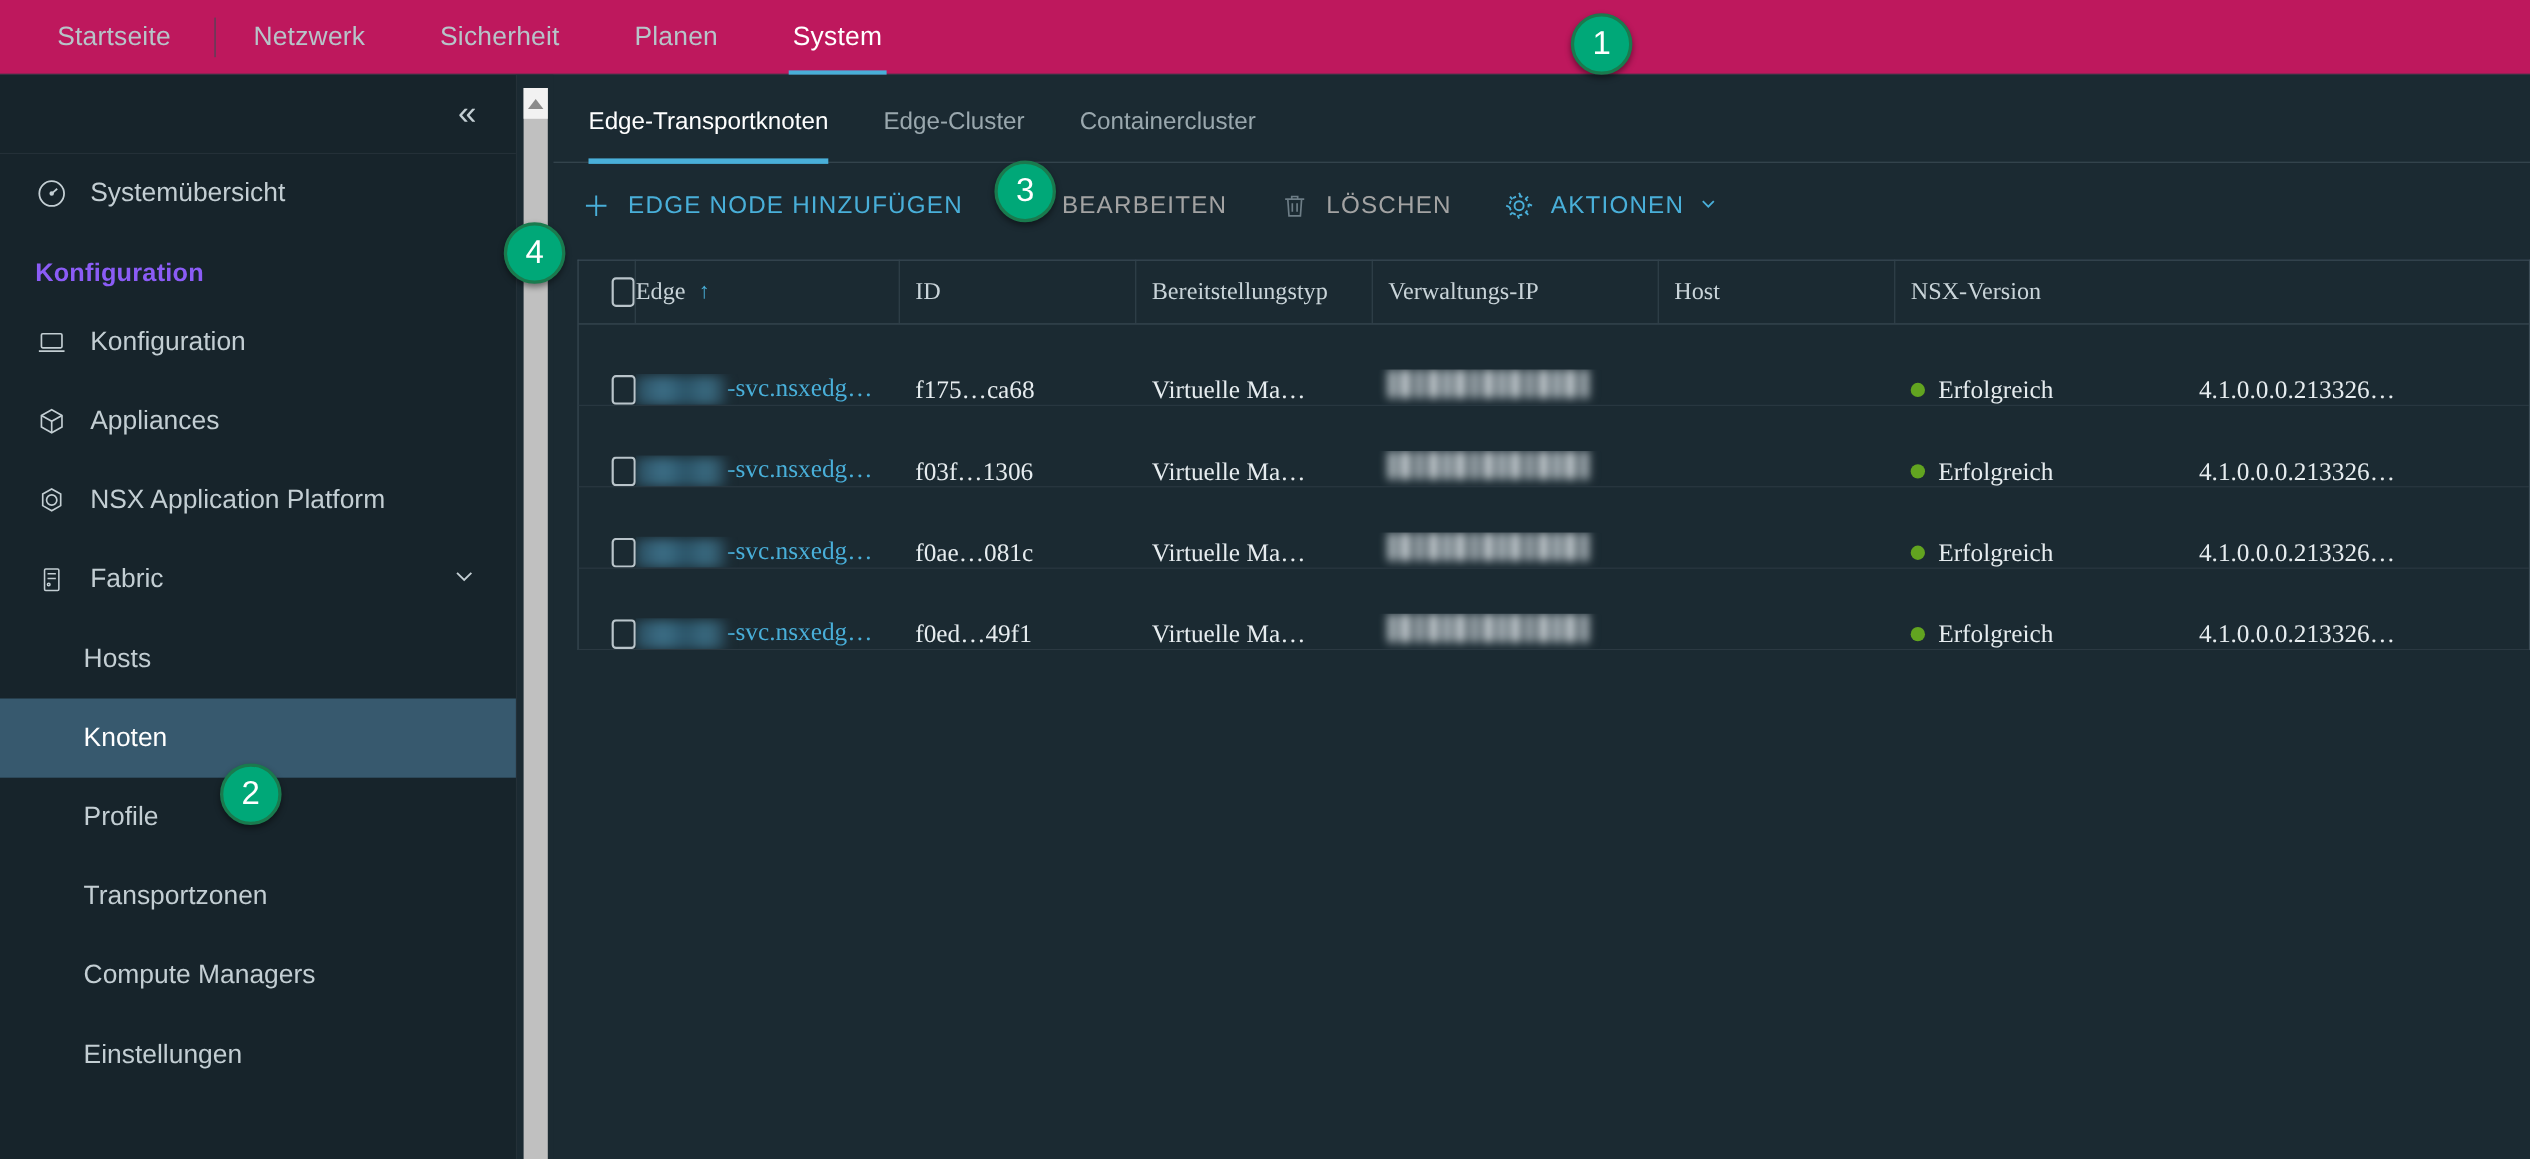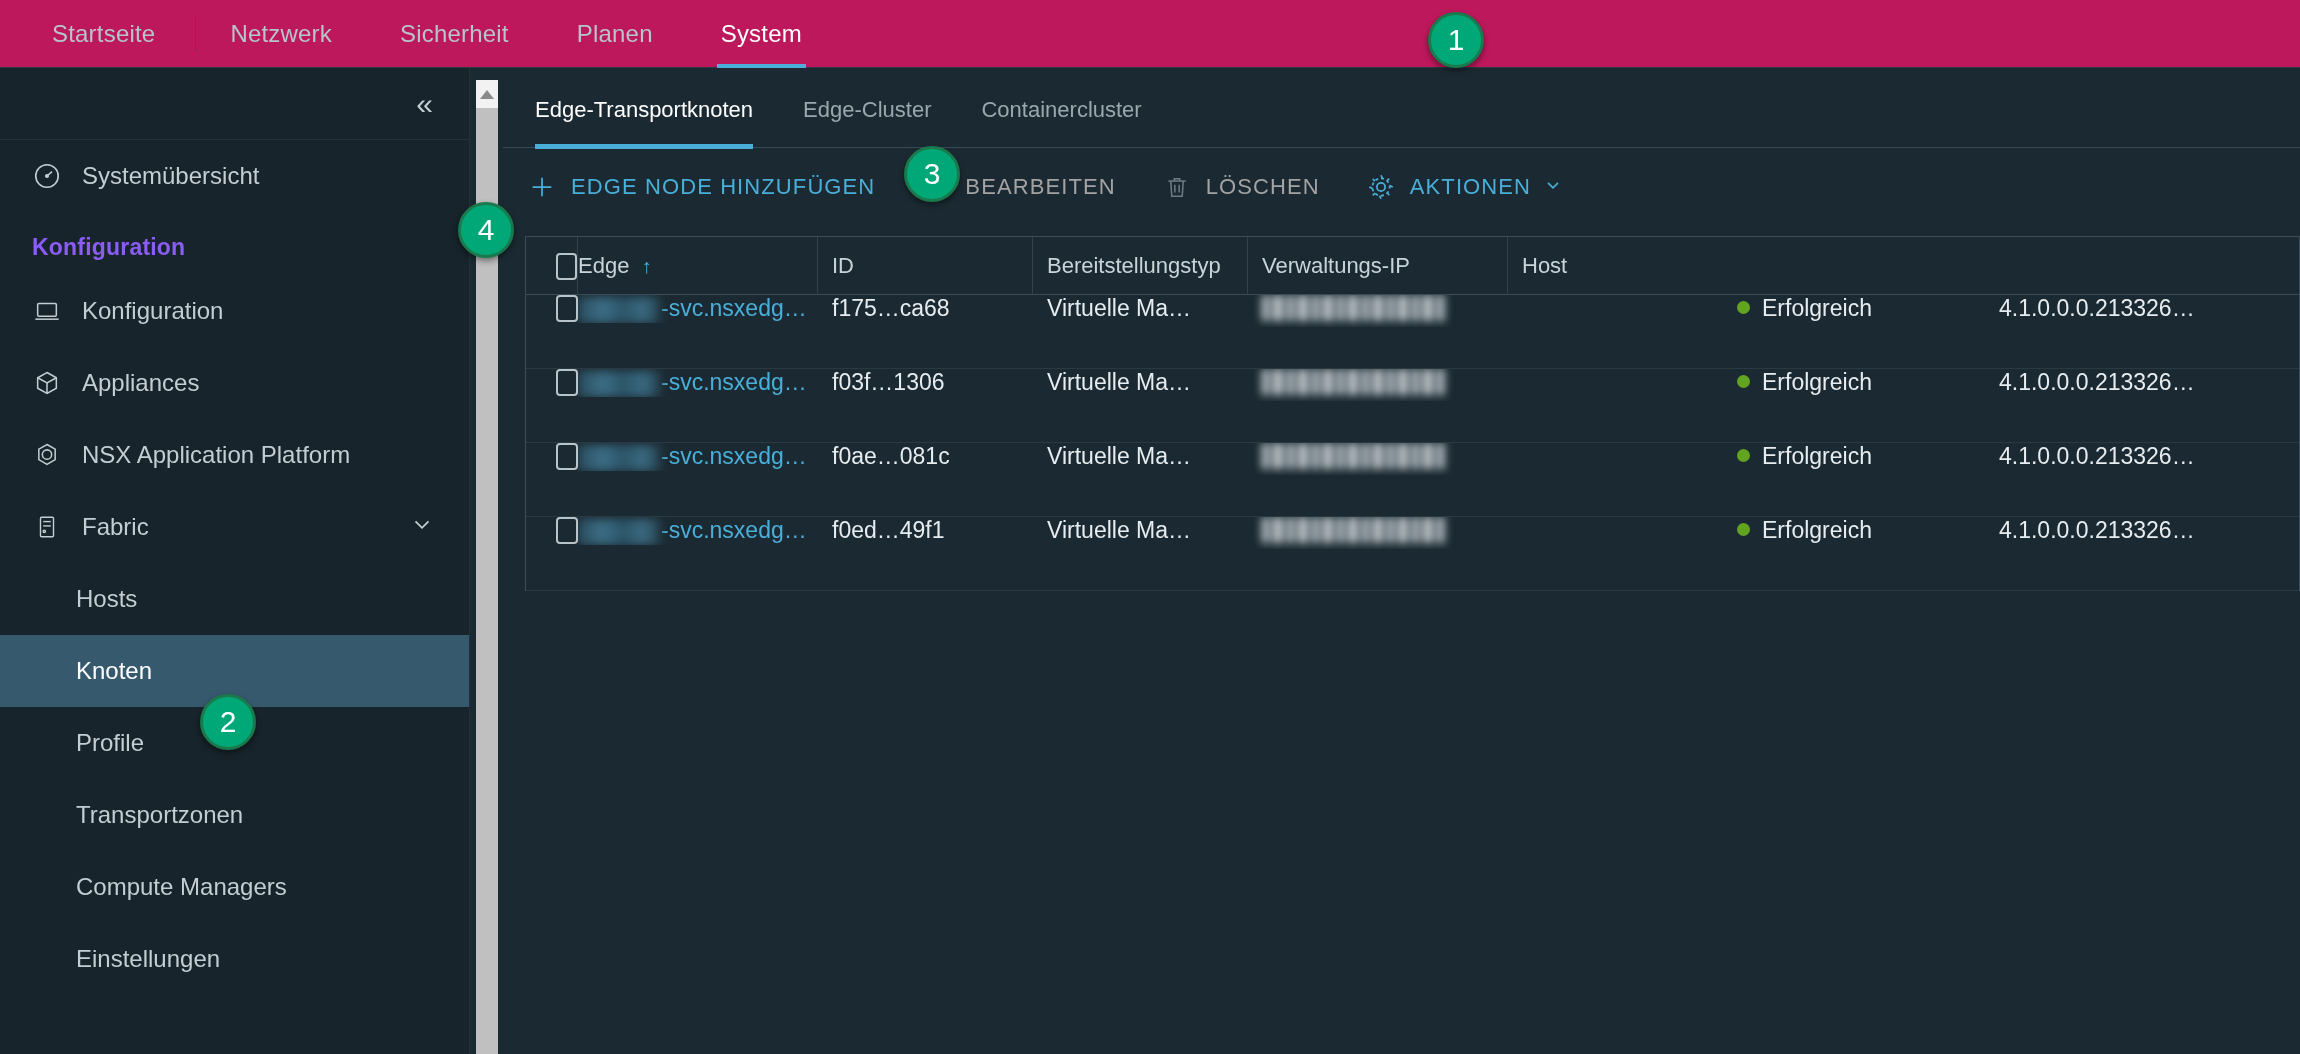--- a/index.html
+++ b/index.html
@@ -185,21 +185,21 @@
   }
   .tb-btn .caret { margin-left: 12px; font-size: 18px; }
 
   
   #table {
     margin: 10px 0 0 22px;
     border: 1px solid #3d4d57;
     border-bottom: none;
     background: #1b2a32;
   }
-  .trow { display: flex; align-items: flex-start; }
+  .trow { display: flex; align-items: flex-end; font-family: Liberation Serif, serif; }
   #thead {
     height: 58px;
     border-bottom: 1px solid #3d4d57;
   }
   #thead .cell {
     color: #c9d4d9;
     font-size: 22px;
     font-weight: normal;
     height: 58px;
     line-height: 58px;
@@ -469,20 +469,21 @@
           <span class="chk"></span>
         </div>
         <div class="cell c-edge" style="display:flex;align-items:center;padding-left:0;">
           <span>Edge</span>
           <span class="sort-arrow">↑</span>
         </div>
         <div class="cell c-id">ID</div>
         <div class="cell c-dep">Bereitstellungstyp</div>
         <div class="cell c-mip">Verwaltungs-IP</div>
         <div class="cell c-host">Host</div>
+        <div class="cell c-ver">NSX-Version</div>
       </div>
 
       <div class="tbody">
 
         <div class="trow">
           <div class="cell c-check" style="display:flex;align-items:center;">
             <span class="chk"></span>
           </div>
           <div class="cell c-edge" style="padding-left:0;">
             <span class="blur-name"></span><span class="link">-svc.nsxedg…</span>

